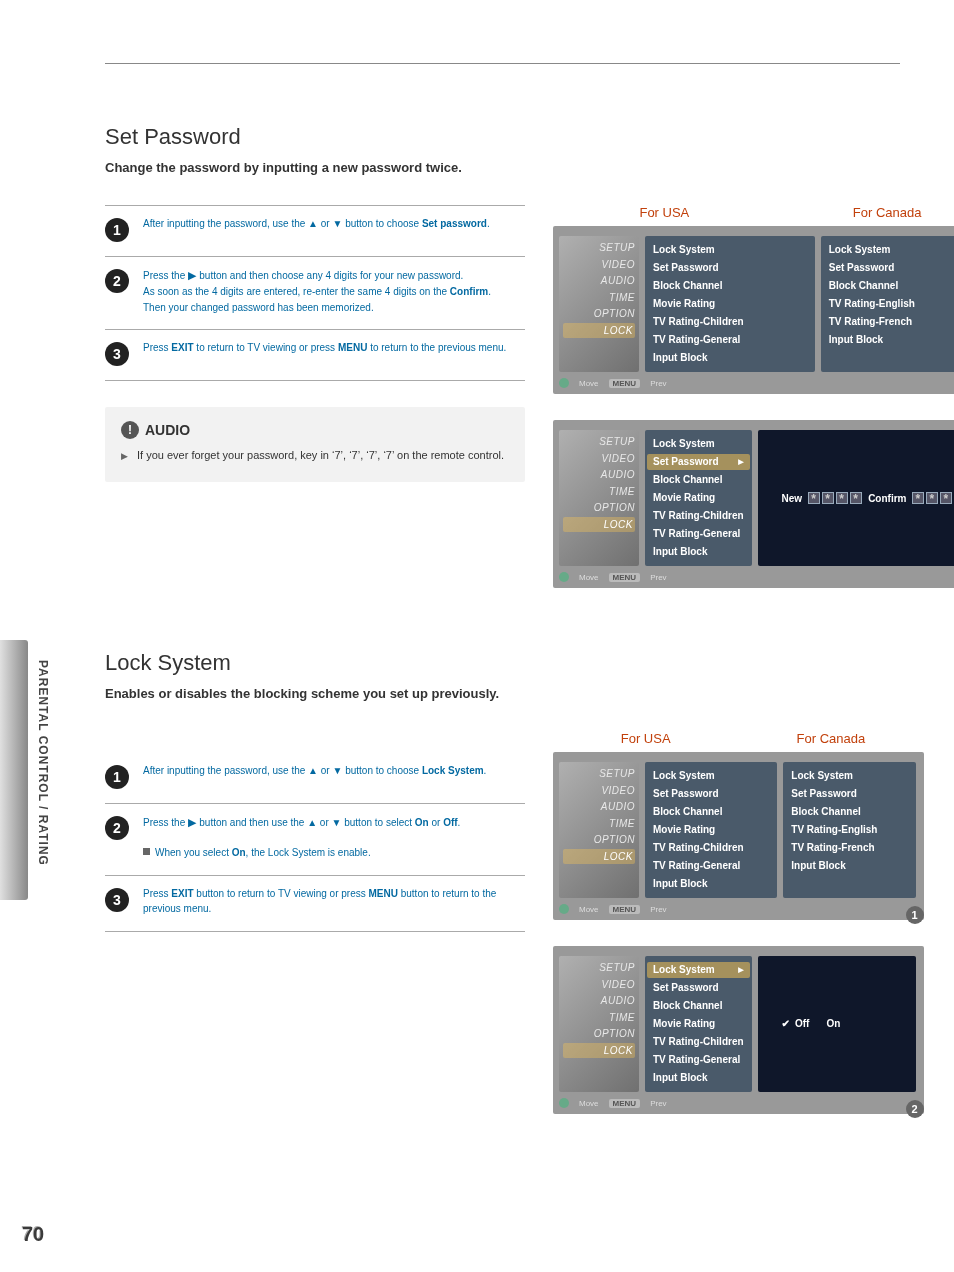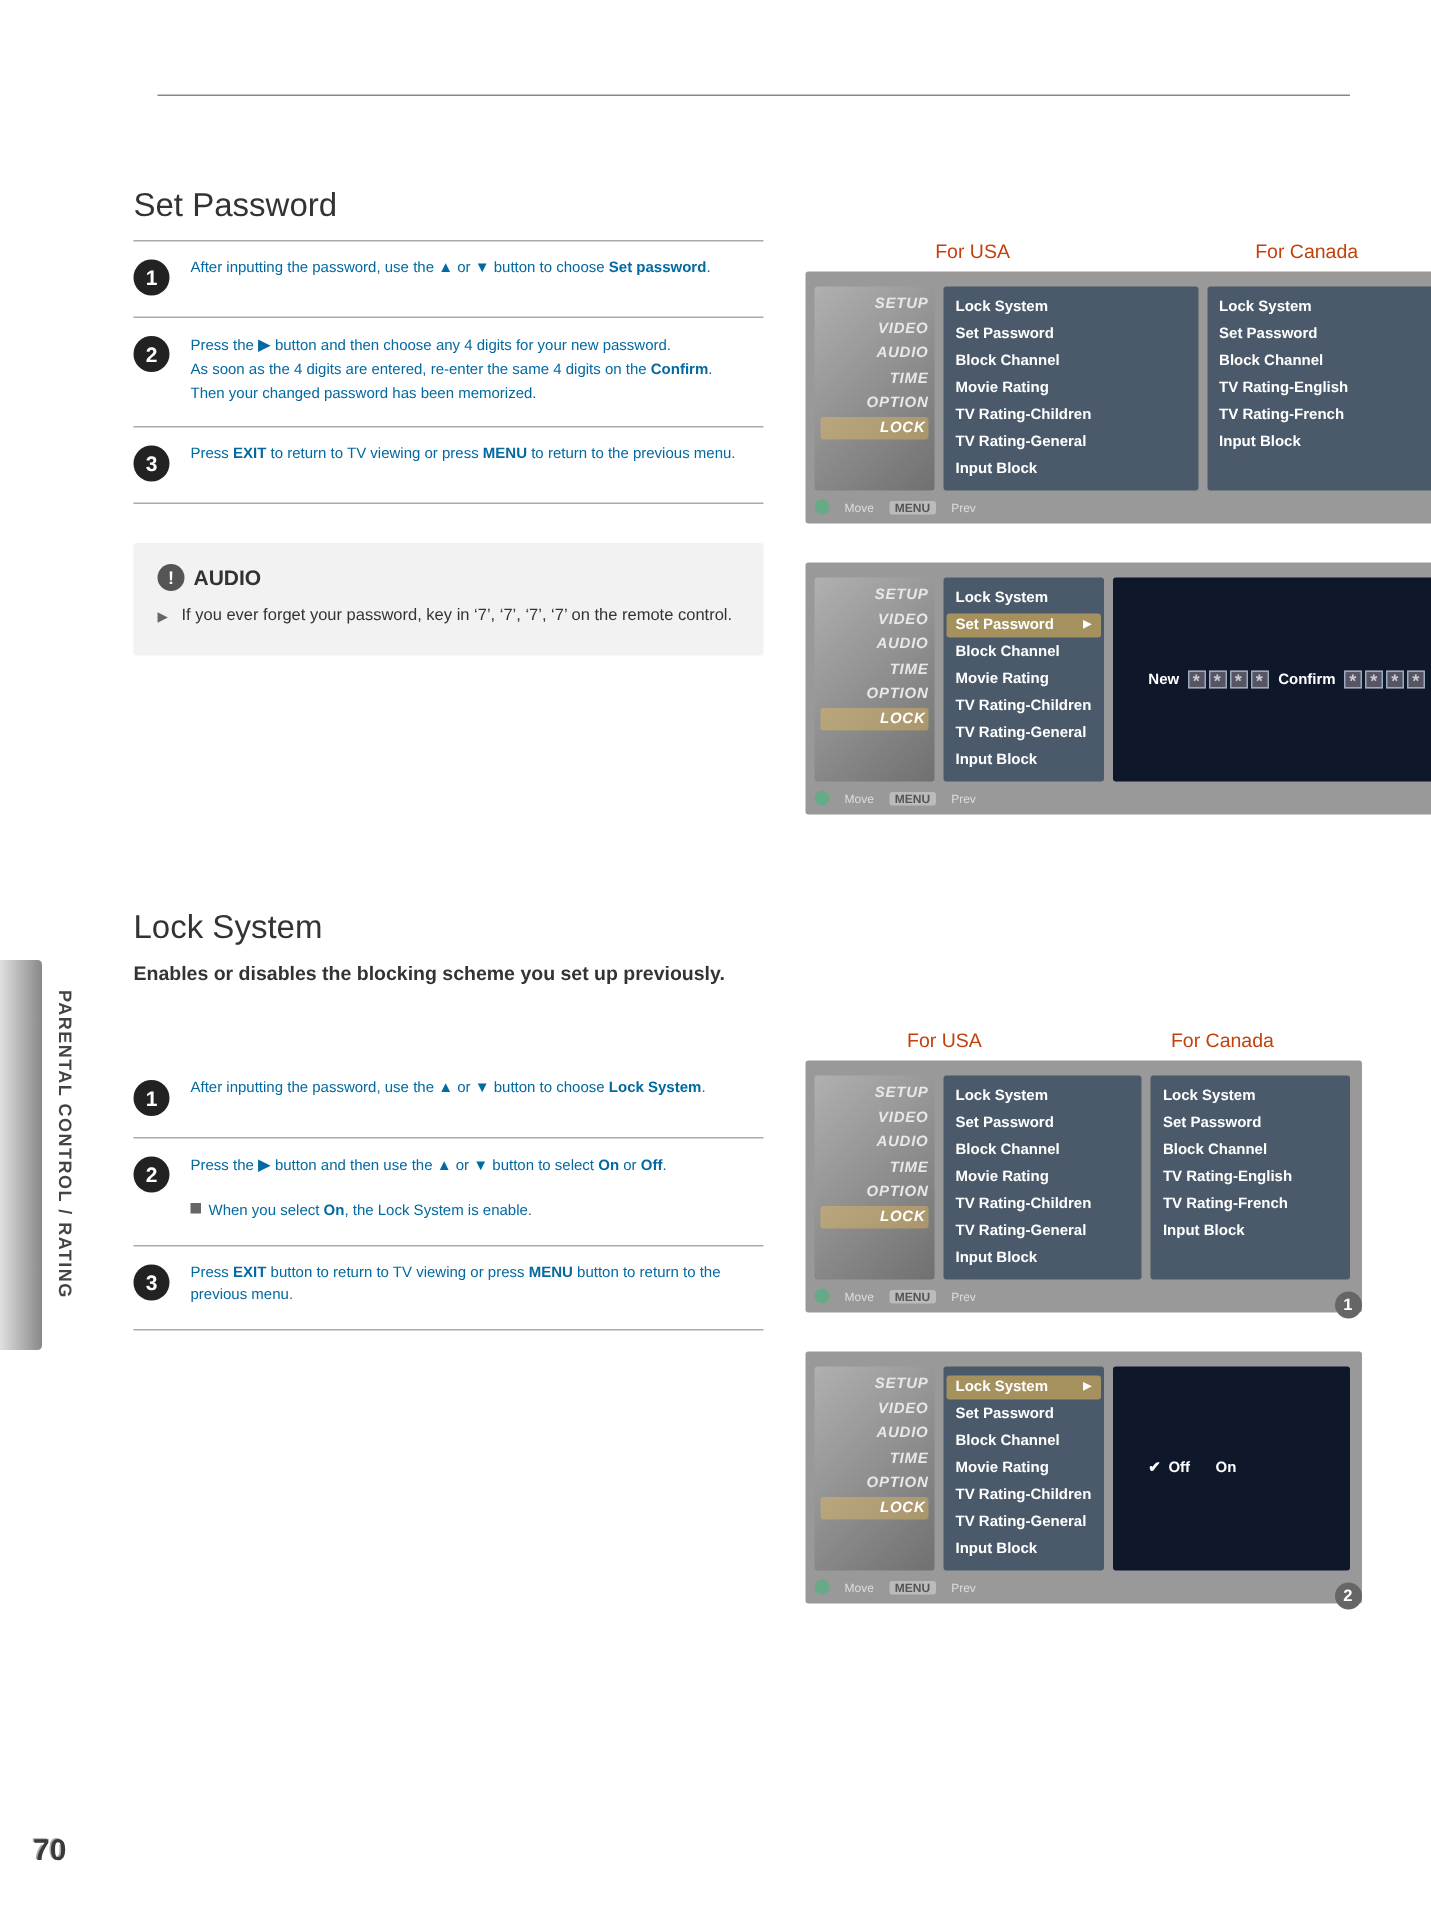--- a/index.html
+++ b/index.html
@@ -1,19 +1,19 @@
 <!DOCTYPE html>
 <html><head>
 <meta charset="utf-8">
 <style>
   html,body{margin:0;padding:0;background:#fff;font-family:"Helvetica Neue",Arial,sans-serif;color:#333;}
   .page{width:954px;height:1272px;position:relative;box-sizing:border-box;padding:55px 50px 50px 50px;}
   .page-title{font-size:34px;font-weight:400;letter-spacing:0.5px;color:#444;margin:0 0 4px 55px;}
   .title-underline{height:1px;background:#888;margin:8px 0 60px 55px;width:795px;}
-  .section{margin-left:39px;width:795px;}
+  .section{margin-left:55px;width:795px;}
   .section-title{font-size:22px;font-weight:500;color:#333;margin:0 0 10px 0;}
   .section-sub{font-size:13px;font-weight:600;color:#333;margin:0 0 30px 0;}
   .cols{display:flex;gap:28px;align-items:flex-start;}
   .left-col{flex:0 0 420px;}
   .right-col{flex:1;}
   .step{display:flex;align-items:flex-start;border-bottom:1px solid #aaa;padding:10px 0 14px 0;gap:14px;}
   .step:first-child{border-top:1px solid #aaa;}
   .step-num{flex:0 0 24px;height:24px;border-radius:50%;background:#222;color:#fff;font-weight:700;font-size:14px;display:flex;align-items:center;justify-content:center;margin-top:2px;}
   .step-body{font-size:10px;line-height:1.55;color:#0369a1;}
   .step-body .bold{font-weight:700;}
@@ -26,21 +26,21 @@
   .note-head{font-weight:700;font-size:14px;color:#333;display:flex;align-items:center;gap:6px;margin-bottom:8px;}
   .note-head .exclaim{width:18px;height:18px;border-radius:50%;background:#555;color:#fff;font-weight:700;font-size:12px;display:flex;align-items:center;justify-content:center;}
   .note-body{font-size:11px;line-height:1.55;padding-left:16px;position:relative;}
   .note-body::before{content:"▶";font-size:9px;color:#666;position:absolute;left:0;top:3px;}
   
   .tv-headers{display:flex;font-size:13px;font-weight:400;color:#c2410c;margin-bottom:6px;}
   .tv-headers>div{flex:1;text-align:center;}
   .tv-block{background:#999;border-radius:2px;padding:10px 8px 6px 6px;position:relative;margin-bottom:6px;}
   .tv-row{display:flex;gap:6px;align-items:stretch;}
   .tv-sidebar{flex:0 0 72px;background:linear-gradient(135deg,#b0b0b0,#707070);border-radius:2px;padding:4px 4px;display:flex;flex-direction:column;gap:1px;position:relative;}
-  .tv-sidebar .sbi{font-family:"Arial Narrow",Arial,sans-serif;font-style:italic;font-weight:700;font-size:10px;color:#e8e8e8;text-align:right;letter-spacing:0.5px;line-height:1.55;}
+  .tv-sidebar .sbi{font-family:"Arial Narrow",Arial,sans-serif;font-style:italic;font-weight:400;font-size:10px;color:#e8e8e8;text-align:right;letter-spacing:0.5px;line-height:1.55;}
   .tv-sidebar .sbi.sel{color:#fff;background:rgba(255,200,80,0.35);border-radius:2px;padding-right:2px;}
   .tv-panel{flex:1;background:#4a5a6a;border-radius:2px;padding:6px 8px;display:flex;flex-direction:column;gap:2px;}
   .tv-panel .mi{font-size:10px;font-weight:600;color:#fff;line-height:1.6;white-space:nowrap;}
   .tv-panel .mi.sel{background:rgba(255,200,80,0.5);margin:0 -6px;padding:0 6px;border-radius:2px;display:flex;justify-content:space-between;align-items:center;}
   .tv-panel .mi.sel::after{content:"▶";font-size:7px;color:#fff;margin-left:4px;}
   .tv-subpanel{background:#0f172a;border-radius:2px;padding:8px 24px;flex:0 0 110px;display:flex;flex-direction:row;gap:6px;font-size:10px;font-weight:600;color:#fff;}
   .tv-subpanel.onoff{gap:2px;}
   .tv-subpanel .srow{display:flex;align-items:center;gap:6px;}
   .tv-subpanel .dots{display:flex;gap:2px;}
   .tv-subpanel .dot{width:12px;height:12px;background:#556;border:1px solid #9ab;box-sizing:border-box;position:relative;}
@@ -65,20 +65,21 @@
 <div class="page">
 
   <div class="side-tab"></div>
   <div class="side-text">PARENTAL CONTROL / RATING</div>
   <div class="page-num">70</div>
 
   <div class="title-underline"></div>
 
   <div class="section">
     <h2 class="section-title">Set Password</h2>
+    <p class="section-sub">Change the password by inputting a new password twice.</p>
 
     <div class="cols">
       <div class="left-col">
 
         <div class="step">
           <div class="step-num">1</div>
           <div class="step-body">
             <span>After inputting the password, use the </span><span class="arrow-up"></span><span> or </span><span class="arrow-down"></span><span> button to choose </span><span class="bold">Set password</span><span>.</span>
           </div>
         </div>

